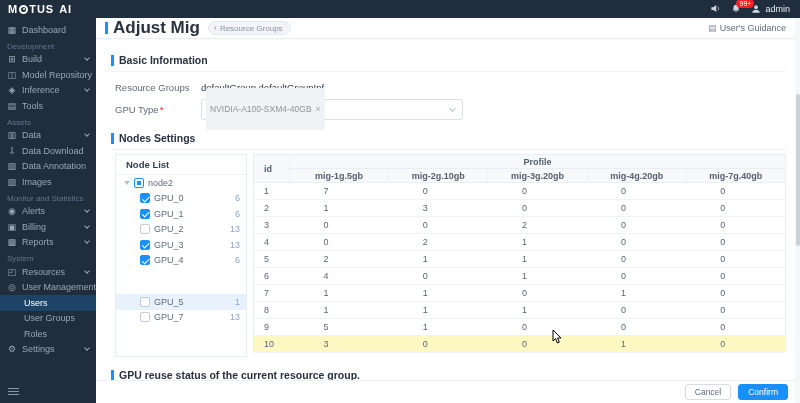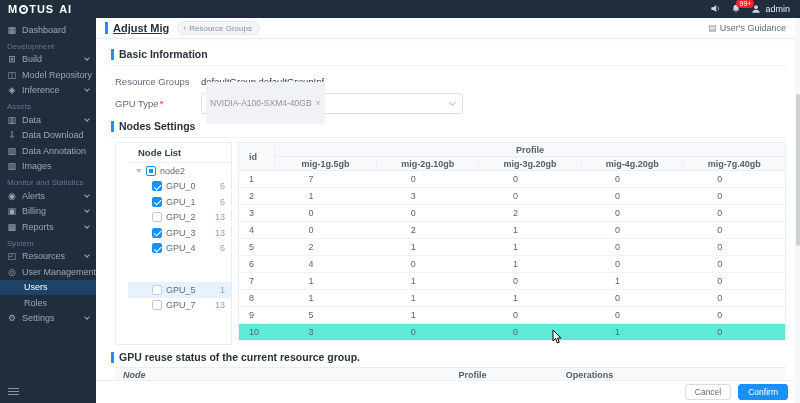--- a/index.html
+++ b/index.html
@@ -36,51 +36,51 @@
           transform:rotate(45deg); margin-left:auto; margin-top:-2px; flex-shrink:0; }
   .hamburger { position:absolute; left:8px; bottom:6px; width:11px; cursor:pointer; }
   .hamburger span { display:block; height:1px; background:#8a97a5; margin:2px 0; }
 
   .main { flex:1; min-width:0; background:#fff; position:relative; display:flex; flex-direction:column; }
 
   
   .page-header { height:21px; display:flex; align-items:center; padding:0 14px 0 9px;
                  border-bottom:1px solid #e9edf2; box-shadow:0 1px 2px rgba(0,0,0,.03); }
   .blue-bar { width:3px; height:12px; background:#1890ff; margin-right:5px; flex-shrink:0; }
-  .page-title { font-weight:bold; font-size:11px; color:#28313d;text-decoration:underline; }
+  .page-title { font-weight:bold; font-size:17px; color:#28313d; }
   .crumb-tag { margin-left:8px; background:#f2f4f7; border:1px solid #e4e8ee; border-radius:8px;
                color:#8a93a1; font-size:8px; padding:1px 7px 1px 5px; cursor:pointer; display:flex; align-items:center; }
   .crumb-tag::before { content:"‹"; margin-right:3px; font-size:9px; }
   .guidance { margin-left:auto; display:flex; align-items:center; gap:3px; color:#5f6b7a;
               font-size:9px; cursor:pointer; }
   [data-name="guidance-icon"]::before { content:"▤"; color:#8a93a1; font-size:9px; }
 
   
   .content { flex:1; overflow:hidden; padding:3px 14px 0 15px; position:relative; }
-  .section-title { display:flex; align-items:center; margin-top:6px; }
+  .section-title { display:flex; align-items:center; margin-top:12px; }
   .section-title .blue-bar { height:11px; }
   .section-title span.txt { font-weight:bold; font-size:10.5px; color:#28313d; }
   .rule { border:none; border-top:1px solid #eef1f6; margin:5px 0 4px 0; }
 
   .form-row { display:flex; align-items:center; height:22px; margin-left:4px; }
   .form-label { width:86px; color:#5f6b7a; font-size:9.5px; flex-shrink:0; }
   .req { color:#f5222d; margin-left:1px; }
   .form-value { color:#33414e; font-size:9.5px; }
 
   .gpu-select { width:262px; height:21px; border:1px solid #dcdfe6; border-radius:3px; display:flex;
                 align-items:center; padding:0 18px 0 4px; position:relative; cursor:pointer; background:#fff; }
   .sel-tag { background:#f0f2f5; border-radius:2px; color:#909399; font-size:8.5px; padding:16px 4px;
              display:flex; align-items:center; gap:4px; }
   [data-name="tag-close-icon"]::before { content:"×"; font-size:9px; color:#a8abb2; cursor:pointer; }
   .sel-chev { position:absolute; right:7px; top:7px; width:5px; height:5px; border-right:1px solid #c0c4cc;
               border-bottom:1px solid #c0c4cc; transform:rotate(45deg); margin-top:-1px; }
 
   
   .nodes-area { display:flex; gap:6px; margin:2px 0 0 4px; height:203px; align-items:stretch; }
-  .node-panel { width:117px; border:1px solid #e8edf3; flex-shrink:0; background:#fff;padding-left:12px; }
+  .node-panel { width:132px; border:1px solid #e8edf3; flex-shrink:0; background:#fff; }
   .node-panel-title { font-weight:bold; font-size:9.5px; color:#33414e; padding:4px 10px;
                       border-bottom:1px solid #eef1f6; }
   .tree-row { display:flex; align-items:center; gap:4px; height:15.5px; padding:0 6px 0 8px;
               font-size:9px; color:#5f6b7a; cursor:pointer; }
   .tree-row.child { padding-left:24px; }
   .tree-row.hl { background:#e7f2fc;margin-top:26px; }
   .tree-count { margin-left:auto; color:#8ba6c2; font-size:9px; }
   .caret { width:0; height:0; border-left:3.5px solid transparent; border-right:3.5px solid transparent;
            border-top:4.5px solid #b8c0cb; flex-shrink:0; }
   .cb { width:10px; height:10px; border:1px solid #c3cbd6; border-radius:2px; background:#fff;
@@ -92,21 +92,21 @@
   .cb.indet::after { content:""; position:absolute; left:2px; top:2px; right:2px; bottom:2px; background:#1890ff; }
 
   .profile-table-wrap { flex:1; min-width:0; }
   table.profile { width:100%; border-collapse:collapse; table-layout:fixed; }
   table.profile th { background:#f7f9fb; color:#55606e; font-weight:600; font-size:9px;
         border-bottom:1px solid #e9eef4; border-left:1px solid #eef2f7; height:14px; text-align:center; }
   table.profile th.id-th { width:36px; text-align:left; padding-left:10px; border-left:1px solid #e9eef4; }
   table.profile td { height:17px; font-size:9px; color:#5a6572; border-bottom:1px solid #f0f4f8; }
   table.profile td.id-cell { padding-left:10px; }
   table.profile td.val { padding-left:34px; }
-  table.profile tr.hl td { background:#5eead4; }
+  table.profile tr.hl td { background:#fef9c3; }
   table.profile { border:1px solid #e9eef4; }
 
   
   .reuse-table { display:flex; margin:4px 0 0 4px; background:#f7f9fb; border-top:1px solid #e9eef4;
                  border-bottom:1px solid #e9eef4; height:16px; align-items:center; }
   .reuse-col { font-size:9px; color:#55606e; font-weight:600; padding-left:8px; }
   .reuse-col.c0 { width:50%;font-style:italic; }
   .reuse-col.c1 { width:16%; }
   .reuse-col.c2 { width:34%; }
 
@@ -194,20 +194,24 @@
           </div>
           <div class="side-item" data-name="sidebar-item-model-repository">
             <span class="side-icon" data-name="model-repo-icon"></span>
             <span class="side-label" data-name="sidebar-item-label">Model Repository</span>
           </div>
           <div class="side-item" data-name="sidebar-item-inference">
             <span class="side-icon" data-name="inference-icon"></span>
             <span class="side-label" data-name="sidebar-item-label">Inference</span>
             <span class="chev" data-name="chevron-down-icon"></span>
           </div>
+          <div class="side-item" data-name="sidebar-item-tools">
+            <span class="side-icon" data-name="tools-icon"></span>
+            <span class="side-label" data-name="sidebar-item-label">Tools</span>
+          </div>
           <div class="side-section" data-name="sidebar-section-assets">Assets</div>
           <div class="side-item" data-name="sidebar-item-data">
             <span class="side-icon" data-name="data-icon"></span>
             <span class="side-label" data-name="sidebar-item-label">Data</span>
             <span class="chev" data-name="chevron-down-icon"></span>
           </div>
           <div class="side-item" data-name="sidebar-item-data-download">
             <span class="side-icon" data-name="download-icon"></span>
             <span class="side-label" data-name="sidebar-item-label">Data Download</span>
           </div>
@@ -240,20 +244,23 @@
             <span class="side-icon" data-name="resources-icon"></span>
             <span class="side-label" data-name="sidebar-item-label">Resources</span>
             <span class="chev" data-name="chevron-down-icon"></span>
           </div>
           <div class="side-item" data-name="sidebar-item-user-management">
             <span class="side-icon" data-name="user-management-icon"></span>
             <span class="side-label" data-name="sidebar-item-label">User Management</span>
           </div>
           <div class="side-item sub active" data-name="sidebar-item-users">
             <span class="side-label" data-name="sidebar-item-label">Users</span>
+          </div>
+          <div class="side-item sub" data-name="sidebar-item-user-groups">
+            <span class="side-label" data-name="sidebar-item-label">User Groups</span>
           </div>
           <div class="side-item sub" data-name="sidebar-item-roles">
             <span class="side-label" data-name="sidebar-item-label">Roles</span>
           </div>
           <div class="side-item" data-name="sidebar-item-settings">
             <span class="side-icon" data-name="settings-icon"></span>
             <span class="side-label" data-name="sidebar-item-label">Settings</span>
             <span class="chev" data-name="chevron-down-icon"></span>
           </div>
         </div>

